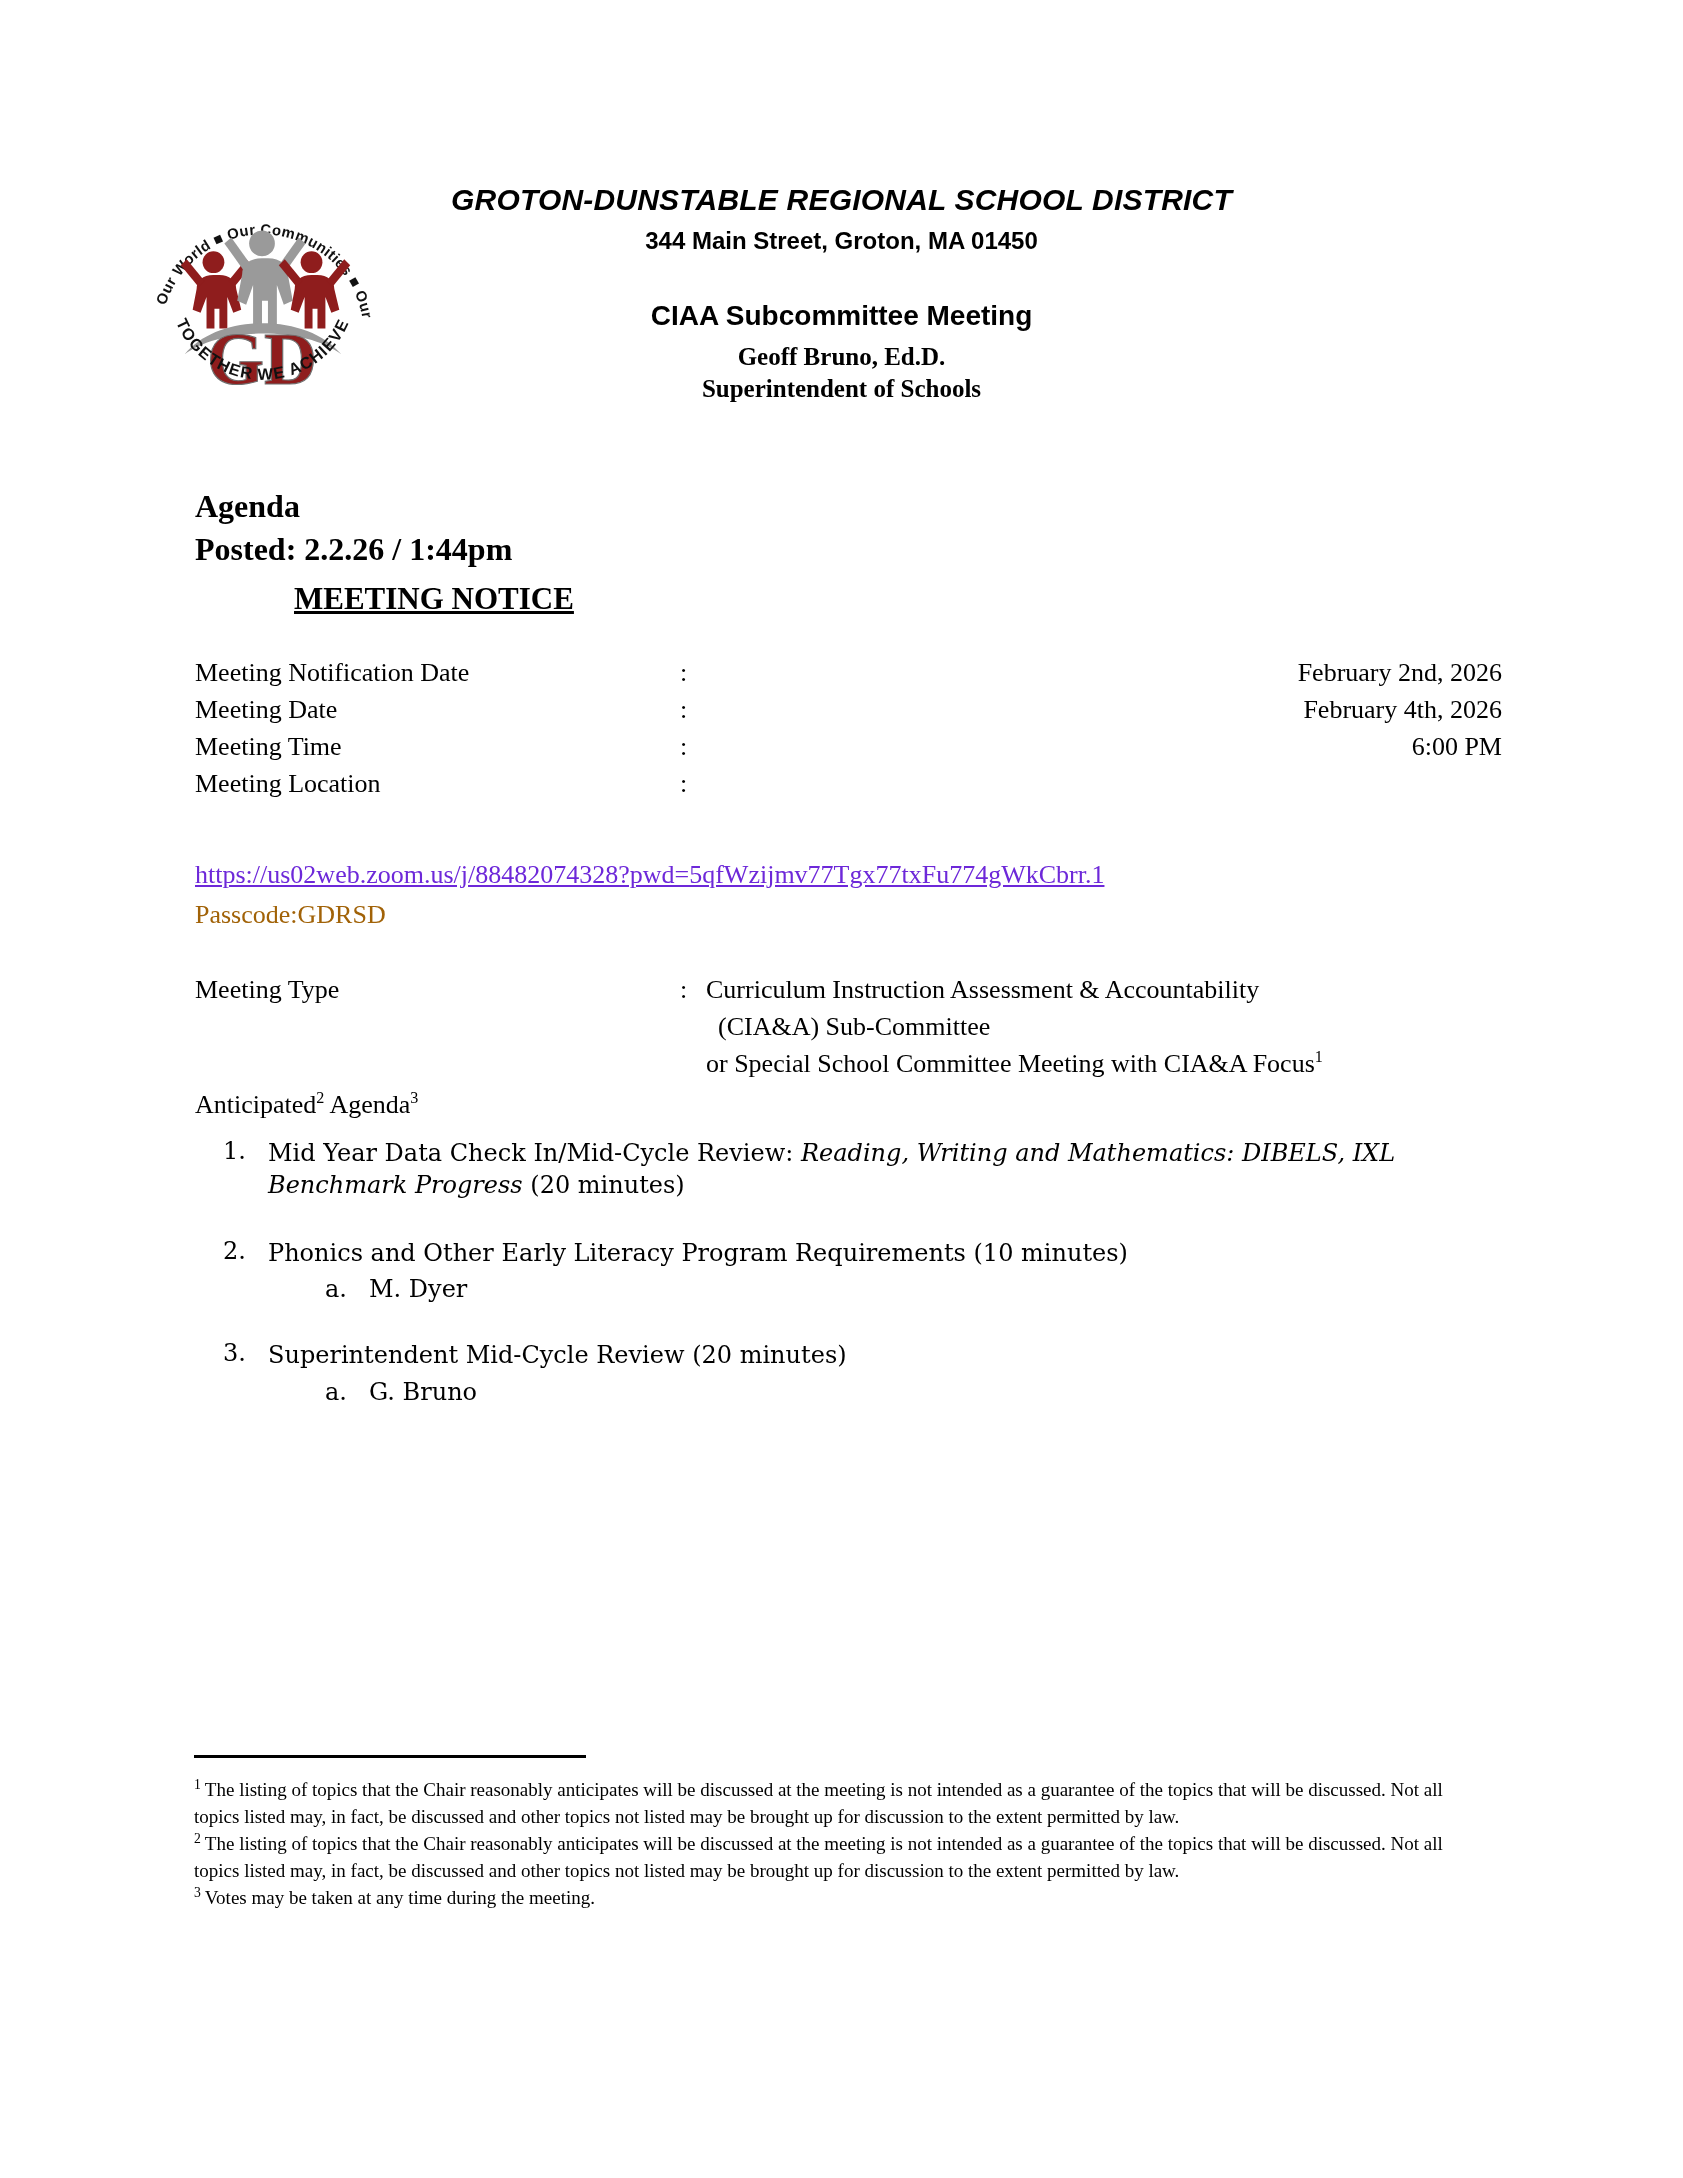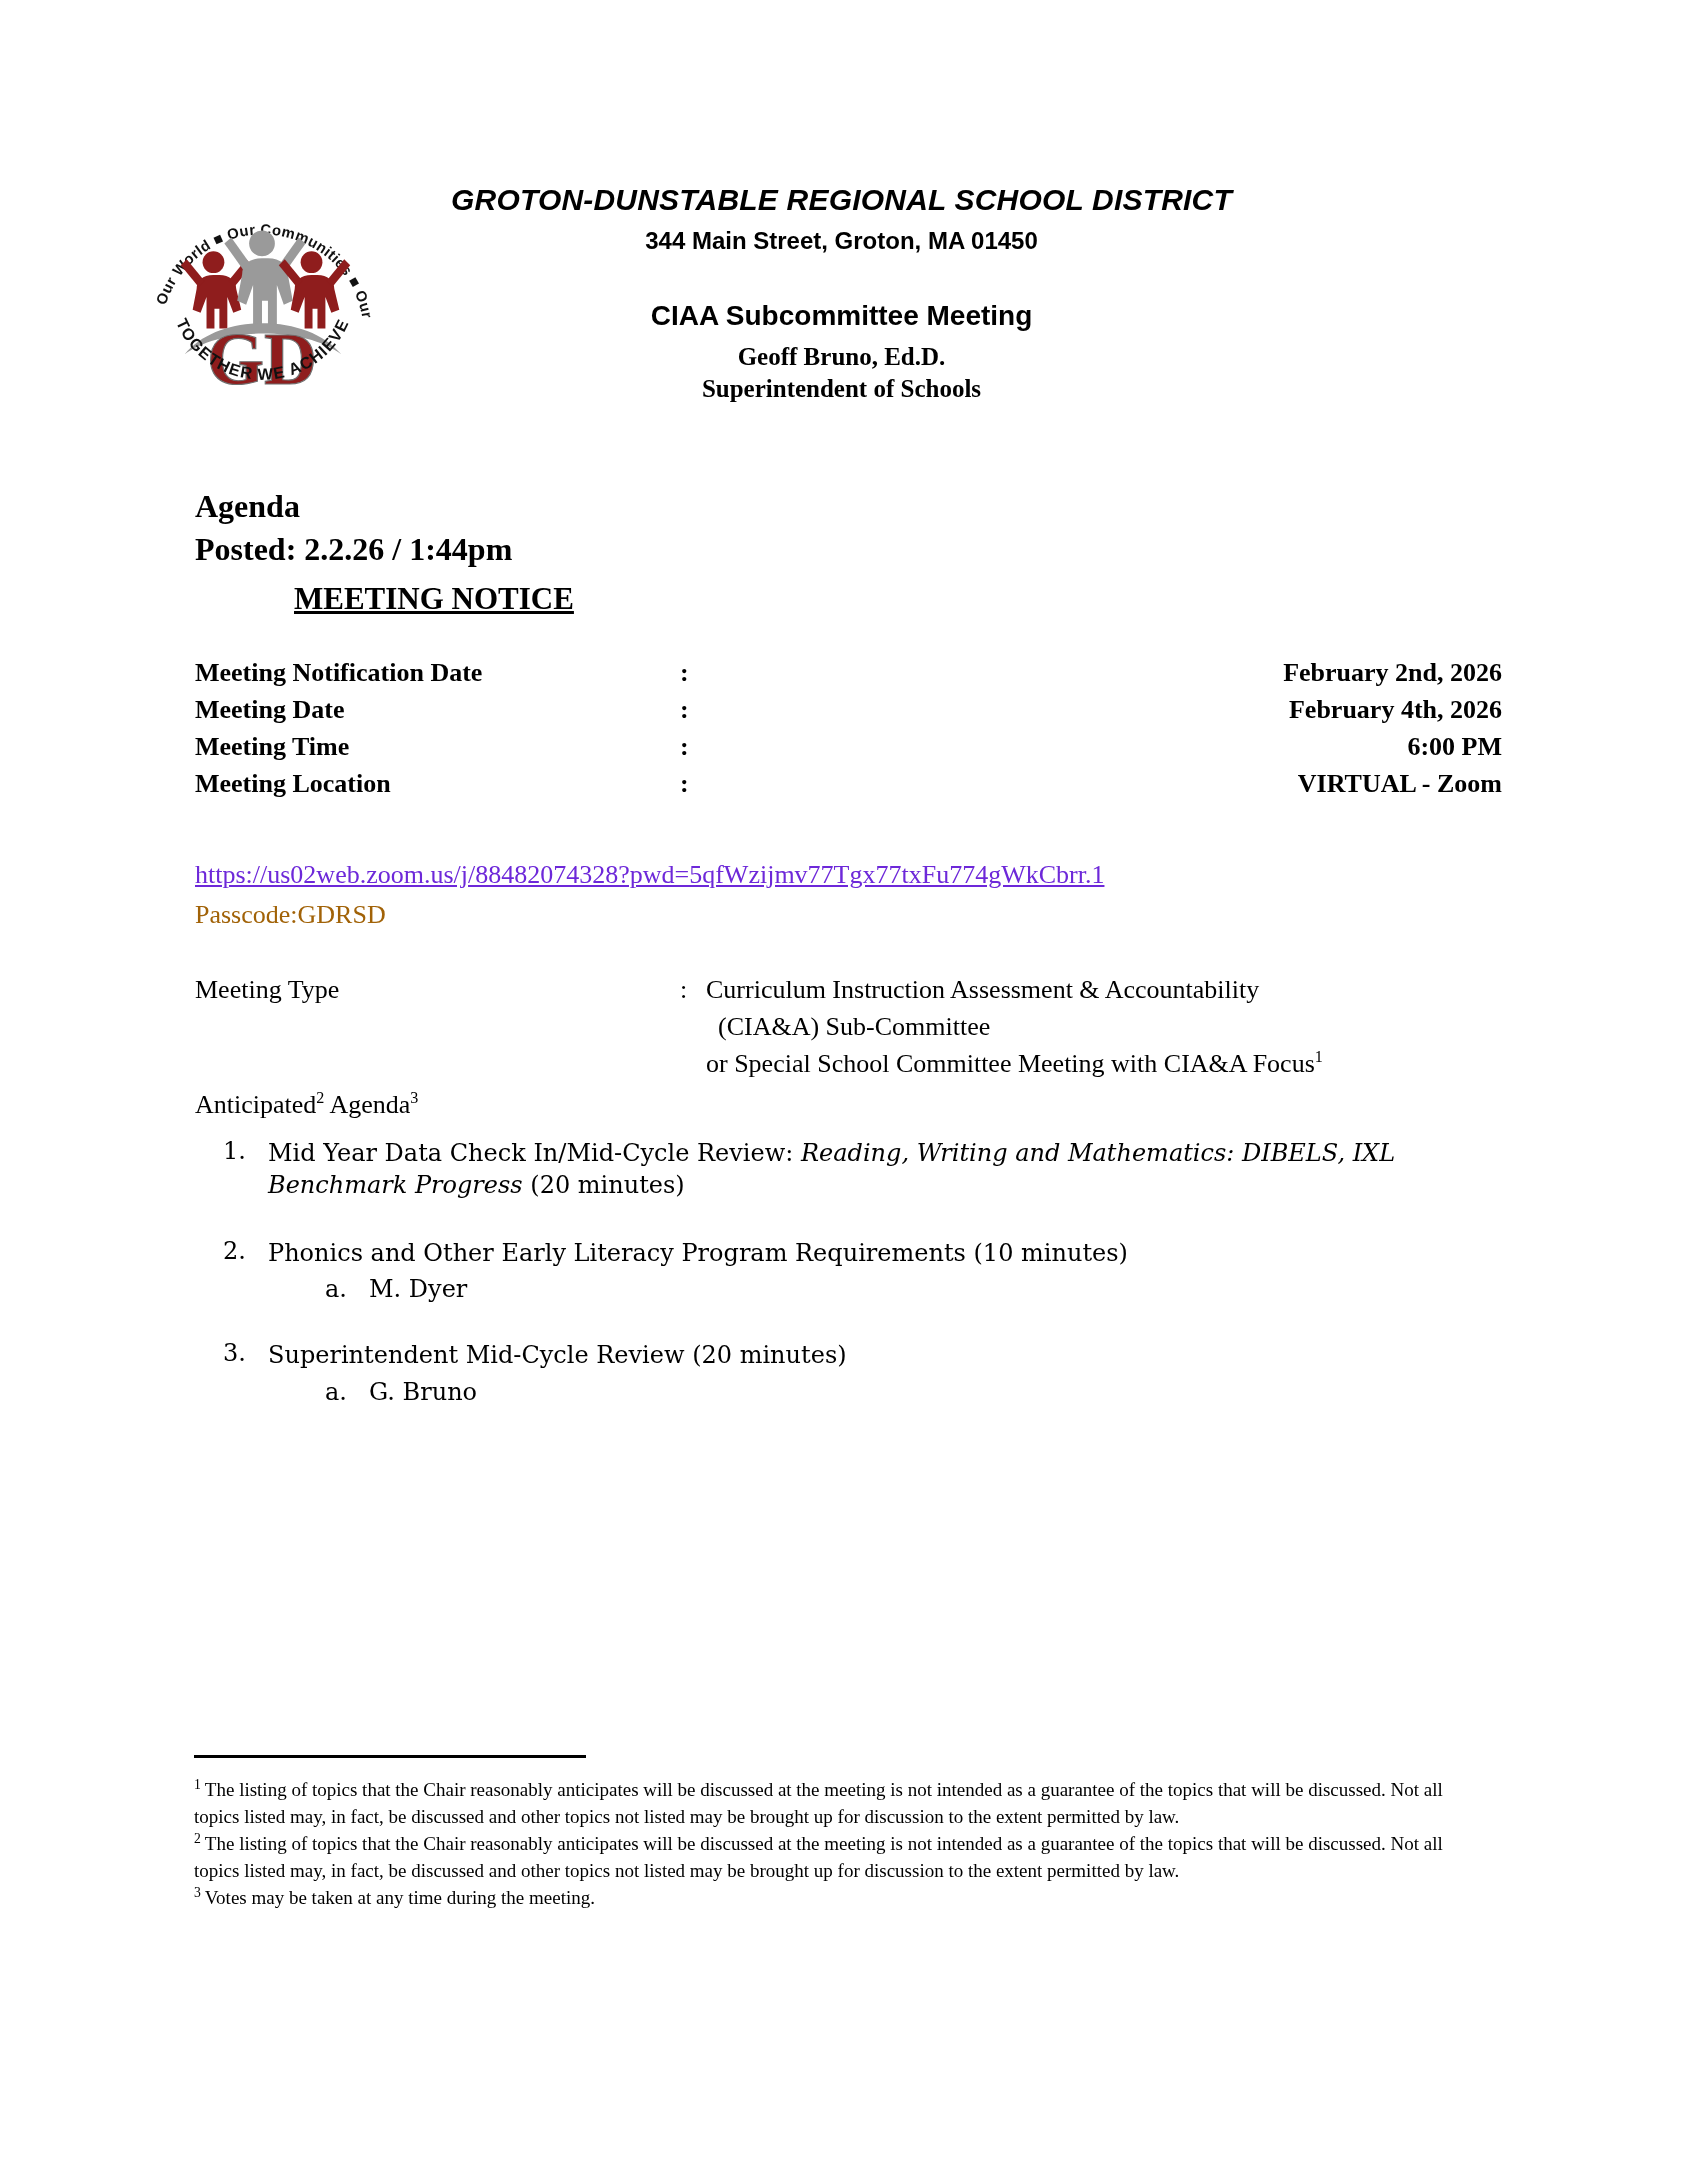--- a/index.html
+++ b/index.html
@@ -98,21 +98,21 @@
     display: inline-block;
     line-height: 1.3;
   }
 
   
   .details {
     position: absolute;
     left: 195px;
     top: 655px;
     width: 1307px;
-    font-weight: bold;
+    font-weight: normal;
     font-size: 26px;
   }
   .detail-row {
     display: flex;
     line-height: 1.42;
   }
   .detail-label { width: 485px; }
   .detail-colon { width: 26px; }
   .detail-value { flex: 1; text-align: right; }
 
@@ -310,21 +310,20 @@
       <span class="detail-value">February 4th, 2026</span>
     </div>
     <div class="detail-row">
       <span class="detail-label">Meeting Time</span>
       <span class="detail-colon">:</span>
       <span class="detail-value">6:00 PM</span>
     </div>
     <div class="detail-row">
       <span class="detail-label">Meeting Location</span>
       <span class="detail-colon">:</span>
-      <span class="detail-value">VIRTUAL - Zoom</span>
     </div>
   </div>
 
   <div class="zoomlink-block">
     <div><a class="zoom-url" href="#">https://us02web.zoom.us/j/88482074328?pwd=5qfWzijmv77Tgx77txFu774gWkCbrr.1</a></div>
     <div class="passcode">Passcode:GDRSD</div>
   </div>
 
   <div class="mtype">
     <div class="mtype-row">

